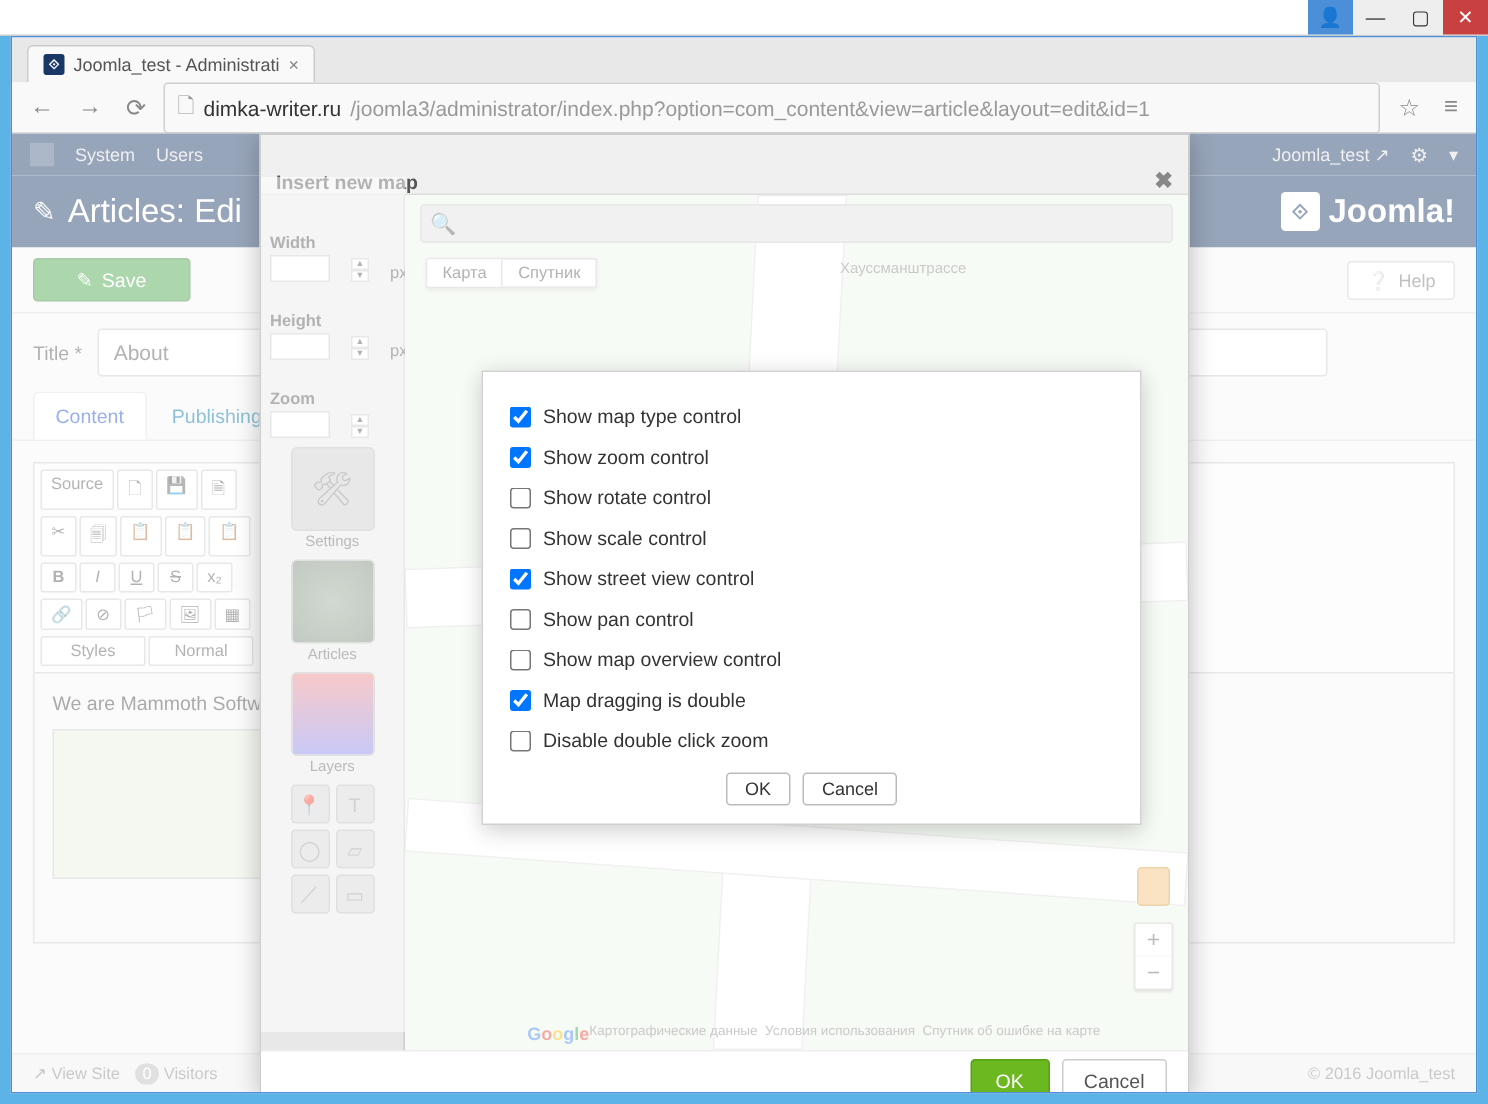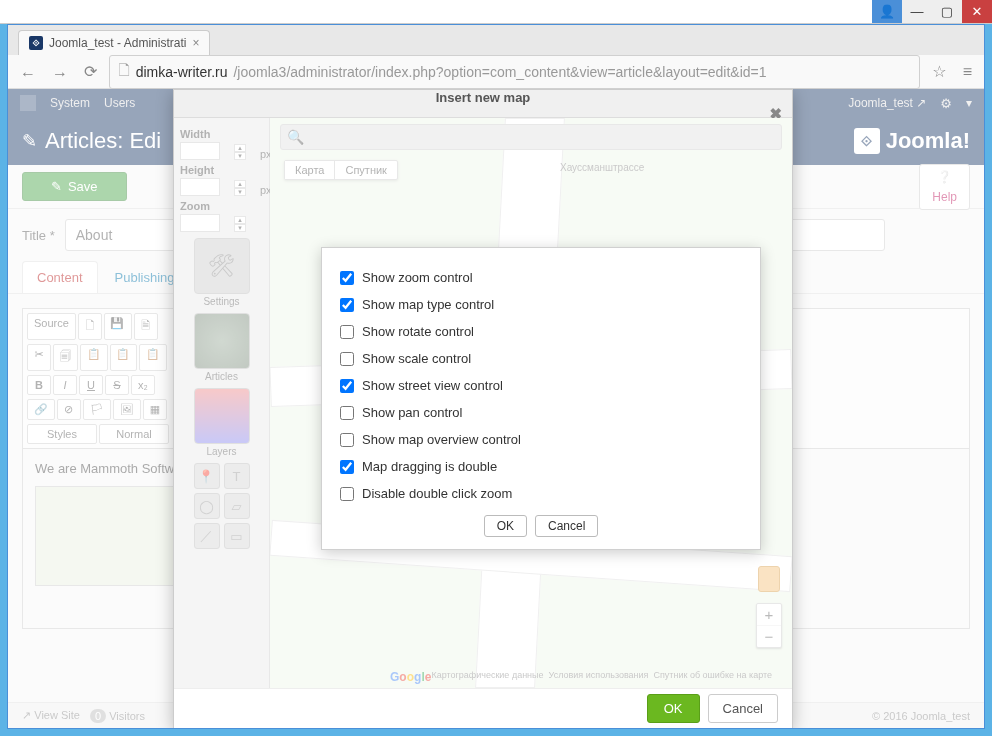--- a/index.html
+++ b/index.html
@@ -36,30 +36,30 @@
 
 .j-header { height: 48px; background: #1a3867; display: flex; align-items: center; padding: 0 14px; color: #fff; }
 .j-header .pencil { font-size: 18px; margin-right: 8px; }
 .j-header .title { font-size: 22px; font-weight: 300; }
 .j-header .logo { margin-left: auto; display: flex; align-items: center; gap: 6px; font-size: 22px; font-weight: bold; }
 .j-header .logo .mark { width: 26px; height: 26px; background: #fff; border-radius: 3px; display: flex; align-items: center; justify-content: center; color: #1a3867; font-size: 14px; }
 
 
 .j-toolbar { height: 44px; background: #f5f5f5; border-bottom: 1px solid #ddd; display: flex; align-items: center; padding: 0 14px; gap: 8px; }
 .btn-save { background: #47a447; color: #fff; border: 1px solid #3d8b3d; border-radius: 3px; padding: 6px 28px; font-size: 13px; display: flex; align-items: center; gap: 6px; cursor: pointer; }
-.btn-help { margin-left: auto; background: #fff; border: 1px solid #ccc; border-radius: 3px; padding: 5px 12px; font-size: 12px; color: #be185d; display: flex; align-items: center; gap: 6px; cursor: pointer; flex-direction: column; }
+.btn-help { margin-left: auto; background: #fff; border: 1px solid #ccc; border-radius: 3px; padding: 5px 12px; font-size: 12px; color: #737373; display: flex; align-items: center; gap: 6px; cursor: pointer; }
 
 
 .title-row { padding: 10px 14px; display: flex; align-items: center; gap: 10px; font-size: 13px; color: #555; }
 .title-row input { border: 1px solid #ccc; border-radius: 3px; padding: 7px 10px; font-size: 14px; width: 820px; color: #555; }
 
 
 .j-tabs { border-bottom: 1px solid #ddd; display: flex; padding: 0 14px; gap: 2px; font-size: 13px; }
 .j-tab { padding: 8px 14px; border: 1px solid transparent; border-bottom: none; border-radius: 4px 4px 0 0; color: #0073aa; cursor: pointer; }
-.j-tab.active { background: #fff; border-color: #ddd; color: #b91c1c; }
+.j-tab.active { background: #fff; border-color: #ddd; color: #1d4ed8; }
 
 
 .editor-area { padding: 14px; display: flex; gap: 20px; }
 .editor-left { flex: 1; }
 .editor-toolbar { border: 1px solid #ccc; background: #fafafa; padding: 4px; display: flex; flex-wrap: wrap; gap: 2px; }
 .et-btn { border: 1px solid #ccc; background: #fff; border-radius: 2px; padding: 3px 6px; font-size: 11px; color: #555; min-width: 24px; text-align: center; cursor: pointer; }
 .editor-body { border: 1px solid #ccc; border-top: none; padding: 12px; font-size: 13px; color: #444; min-height: 180px; }
 .editor-body .mini-map { width: 150px; height: 100px; background: #e8f0e0; border: 1px solid #ccc; margin-top: 10px; position: relative; }
 
 .editor-right { width: 180px; }
@@ -72,50 +72,50 @@
 
 
 .j-footer { position: absolute; bottom: 0; left: 0; right: 0; height: 26px; background: #f0f0f0; border-top: 1px solid #ddd; display: flex; align-items: center; padding: 0 14px; font-size: 11px; color: #888; gap: 10px; }
 .j-footer .spacer { flex: 1; }
 
 
 .dim-overlay { position: absolute; inset: 0; background: rgba(255,255,255,0.55); }
 
 
 .modal-map { position: absolute; top: 0; left: 165px; width: 620px; height: 640px; background: #fff; border: 1px solid #ccc; box-shadow: 0 3px 16px rgba(0,0,0,0.25); }
-.modal-map-header { height: 28px; background: #f0f0f0; border-bottom: 1px solid #ddd; display: flex; align-items: center; padding: 0 10px; font-size: 13px; font-weight: bold; color: #555; flex-direction: column; }
+.modal-map-header { height: 40px; background: #f0f0f0; border-bottom: 1px solid #ddd; display: flex; align-items: flex-end; padding: 0 10px; font-size: 13px; font-weight: bold; color: #555; }
 .modal-map-header .close-x { margin-left: auto; color: #888; cursor: pointer; font-size: 15px; }
 .modal-map-body { display: flex; height: 570px; }
 .modal-map-footer { height: 40px; display: flex; align-items: center; justify-content: flex-end; gap: 8px; padding: 0 14px; border-top: 1px solid #eee; }
 .btn-ok-green { background: #6bb820; color: #fff; border: 1px solid #5a9f18; border-radius: 3px; padding: 6px 16px; font-size: 13px; cursor: pointer; }
 .btn-cancel-white { background: #fff; border: 1px solid #ccc; border-radius: 3px; padding: 6px 14px; font-size: 13px; color: #555; cursor: pointer; }
 
 
 .map-side { width: 96px; background: #e8e8e8; border-right: 1px solid #ccc; padding: 6px; font-size: 11px; color: #555; }
-.ms-field label { display: block; font-weight: bold; margin: 4px 0 2px; }
+.ms-field label { display: block; font-weight: bold; margin: 20px 0 2px; }
 .ms-field .row { display: flex; align-items: flex-end; gap: 14px; }
 .ms-field input { width: 40px; border: 1px solid #ccc; padding: 2px; font-size: 11px; }
 .spin { display: flex; flex-direction: column; }
 .spin span { width: 12px; height: 8px; background: #fff; border: 1px solid #ccc; font-size: 7px; line-height: 6px; text-align: center; cursor: pointer; }
 .ms-tool { width: 56px; height: 56px; margin: 6px auto 2px; background: #ccc; border: 1px solid #bbb; border-radius: 4px; display: flex; align-items: center; justify-content: center; font-size: 22px; color: #888; }
 .ms-tool-label { text-align: center; font-size: 10px; color: #666; margin-bottom: 4px; }
 .ms-icons { display: flex; flex-wrap: wrap; gap: 4px; justify-content: center; margin-top: 6px; }
 .ms-sq { width: 26px; height: 26px; background: #d4d4d4; border: 1px solid #bbb; border-radius: 3px; display: flex; align-items: center; justify-content: center; font-size: 13px; color: #999; }
 
 
 .map-main { flex: 1; position: relative; background: #eef5e9; overflow: hidden; }
 .map-search { position: absolute; top: 6px; left: 10px; right: 10px; height: 26px; background: #e0e0e0; border: 1px solid #ccc; border-radius: 3px; display: flex; align-items: center; padding: 0 6px; gap: 6px; }
 .map-search .mag { font-size: 14px; color: #667; }
 .map-type { position: absolute; top: 42px; left: 14px; display: flex; background: #fff; border: 1px solid #ccc; border-radius: 2px; box-shadow: 0 1px 3px rgba(0,0,0,0.15); }
 .map-type div { padding: 3px 10px; font-size: 11px; color: #555; cursor: pointer; }
 .map-type div:first-child { border-right: 1px solid #ccc; background: #fff; }
 .map-bg { position: absolute; inset: 0; }
 .map-bg .road { position: absolute; background: #fff; border: 1px solid #ddd; }
 .map-lbl { position: absolute; font-size: 10px; color: #888; }
-.map-credits { position: absolute; bottom: 4px; left: 0; right: 12px; display: flex; justify-content: flex-end; padding: 0 8px; font-size: 9px; color: #888; margin-left: 24px; }
+.map-credits { position: absolute; bottom: 4px; left: 0; right: 1px; display: flex; justify-content: center; padding: 0 8px; font-size: 9px; color: #888; margin-left: 24px; }
 .gg { font-weight: bold; font-size: 12px; }
 .gg .g1{color:#4285f4}.gg .g2{color:#ea4335}.gg .g3{color:#fbbc05}.gg .g4{color:#4285f4}.gg .g5{color:#34a853}.gg .g6{color:#ea4335}
 .zoom-ctl { position: absolute; right: 10px; bottom: 40px; width: 26px; background: #fff; border: 1px solid #ccc; border-radius: 2px; box-shadow: 0 1px 2px rgba(0,0,0,0.2); }
 .zoom-ctl div { text-align: center; font-size: 15px; color: #666; padding: 2px 0; cursor: pointer; }
 .zoom-ctl div:first-child { border-bottom: 1px solid #eee; }
 .pegman { position: absolute; right: 12px; bottom: 96px; width: 22px; height: 26px; background: #f4c27a; border-radius: 3px; border: 1px solid #d89e4a; }
 
 
 .map-dim { position: absolute; inset: 0; background: rgba(255,255,255,0.55); }
 
@@ -336,25 +336,25 @@
         <button class="btn-cancel-white">Cancel</button>
       </div>
 
       <div class="map-dim" style="left:0;width:96px;top:28px;bottom:40px;position:absolute"></div>
     </div>
 
     <div class="settings-pop">
       <div id="sp-rows">
           <label class="sp-row">
             <input type="checkbox" checked="" style="">
+            <span>Show map type control</span>
+          </label>
+          <label class="sp-row">
+            <input type="checkbox" checked="" style="">
             <span>Show zoom control</span>
-          </label>
-          <label class="sp-row">
-            <input type="checkbox" checked="" style="">
-            <span>Show map type control</span>
           </label>
           <label class="sp-row">
             <input type="checkbox" style="">
             <span>Show rotate control</span>
           </label>
           <label class="sp-row">
             <input type="checkbox" style="">
             <span>Show scale control</span>
           </label>
           <label class="sp-row">

